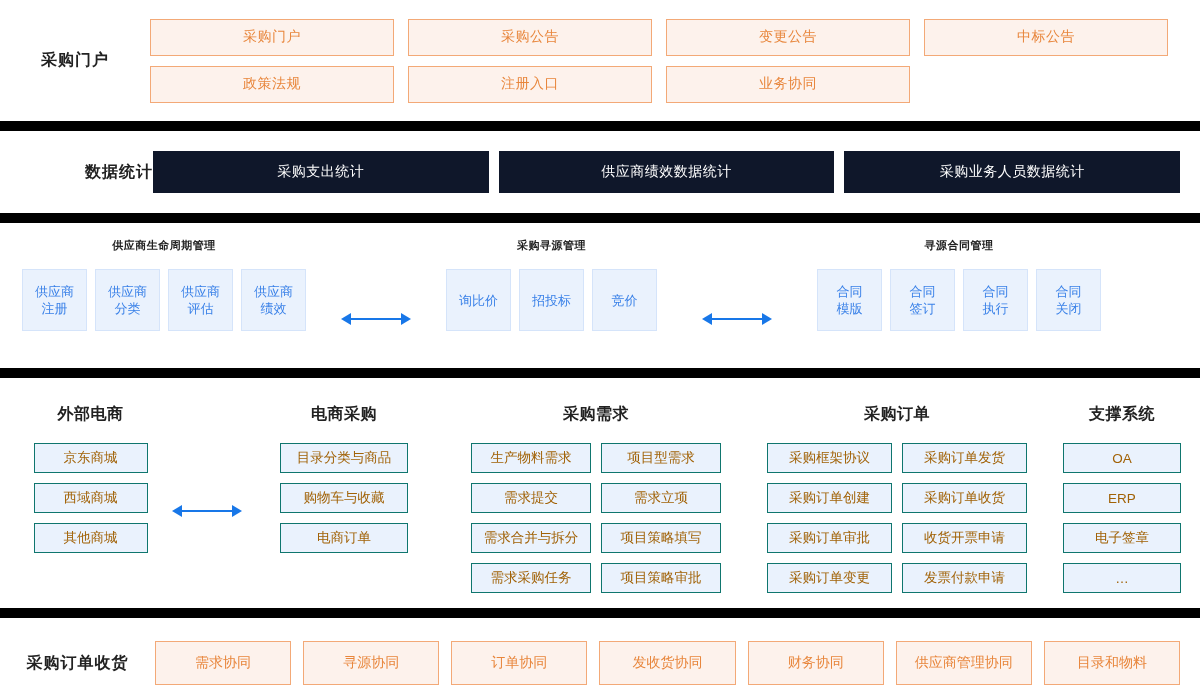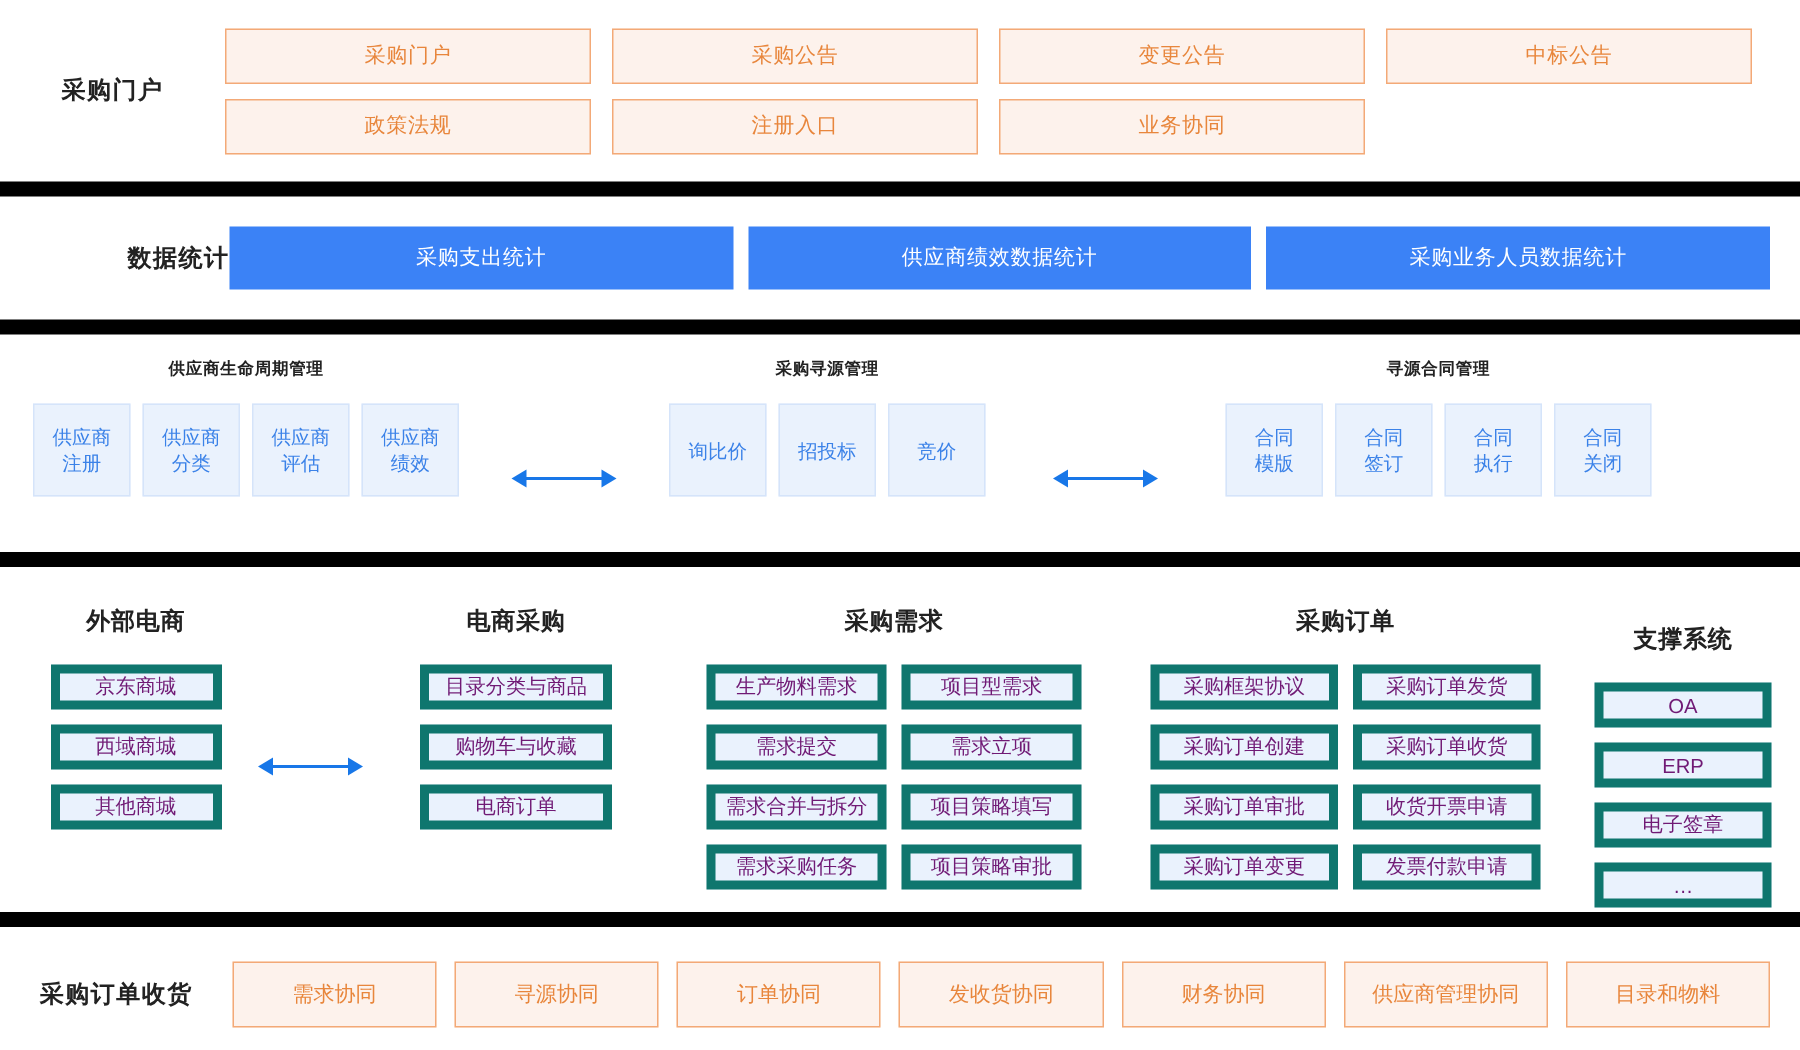--- a/index.html
+++ b/index.html
@@ -37,21 +37,21 @@
 
   
   .s2 { height: 82px; }
   .s2 .band-label { width: 153px; text-align: right; }
   .s2-grid {
     flex: 1; display: grid; grid-template-columns: repeat(3, 1fr);
     gap: 10px; padding-right: 20px;
   }
   .chip-blue-solid {
     height: 42px; display: flex; align-items: center; justify-content: center;
-    background: #3b82f6; color: #ffffff; font-size: 14px; letter-spacing: .5px; text-align: center;
+    background: #0f172a; color: #ffffff; font-size: 14px; letter-spacing: .5px; text-align: center;
   }
 
   
   .s3 { height: 145px; position: relative; }
   .s3-inner { display: flex; width: 100%; height: 100%; align-items: flex-start; }
   .grp { display: flex; flex-direction: column; align-items: center; }
   .grp-title {
     font-size: 11px; font-weight: bold; color: #222222;
     margin-top: 15px; margin-bottom: 16px; letter-spacing: .5px;
   }
@@ -80,22 +80,22 @@
   
   .s4 { height: 230px; position: relative; }
   .col { position: absolute; display: flex; flex-direction: column; align-items: center; }
   .col-title {
     font-size: 16px; font-weight: bold; color: #222222; letter-spacing: .5px;
     margin-bottom: 18px; white-space: nowrap;
   }
   .col-cells { display: grid; gap: 10px; }
   .cell {
     height: 30px; display: flex; align-items: center; justify-content: center;
-    background: #EAF2FD; border: 6px solid #0f766e;
-    color: #701a75; font-size: 13.5px; white-space: nowrap;
+    background: #EAF2FD; border: 1px solid #0f766e;
+    color: #a16207; font-size: 13.5px; white-space: nowrap;
   }
 
   
   .s5 { height: 90px; }
   .s5 .band-label { width: 155px; text-align: center; }
   .s5-grid {
     flex: 1; display: grid; grid-template-columns: repeat(7, 1fr);
     gap: 12px; padding-right: 20px;
   }
   .chip-orange-lg {
@@ -264,21 +264,21 @@
         <div class="cell">采购订单发货</div>
         <div class="cell">采购订单创建</div>
         <div class="cell">采购订单收货</div>
         <div class="cell">采购订单审批</div>
         <div class="cell">收货开票申请</div>
         <div class="cell">采购订单变更</div>
         <div class="cell">发票付款申请</div>
       </div>
     </div>
 
-    <div class="col" style="left:1063px; top:38px; width:118px;">
+    <div class="col" style="left:1063px; top:26px; width:118px;">
       <div class="col-title">支撑系统</div>
       <div class="col-cells" style="grid-template-columns: 118px;">
         <div class="cell">OA</div>
         <div class="cell">ERP</div>
         <div class="cell">电子签章</div>
         <div class="cell">…</div>
       </div>
     </div>
 
   </div>

